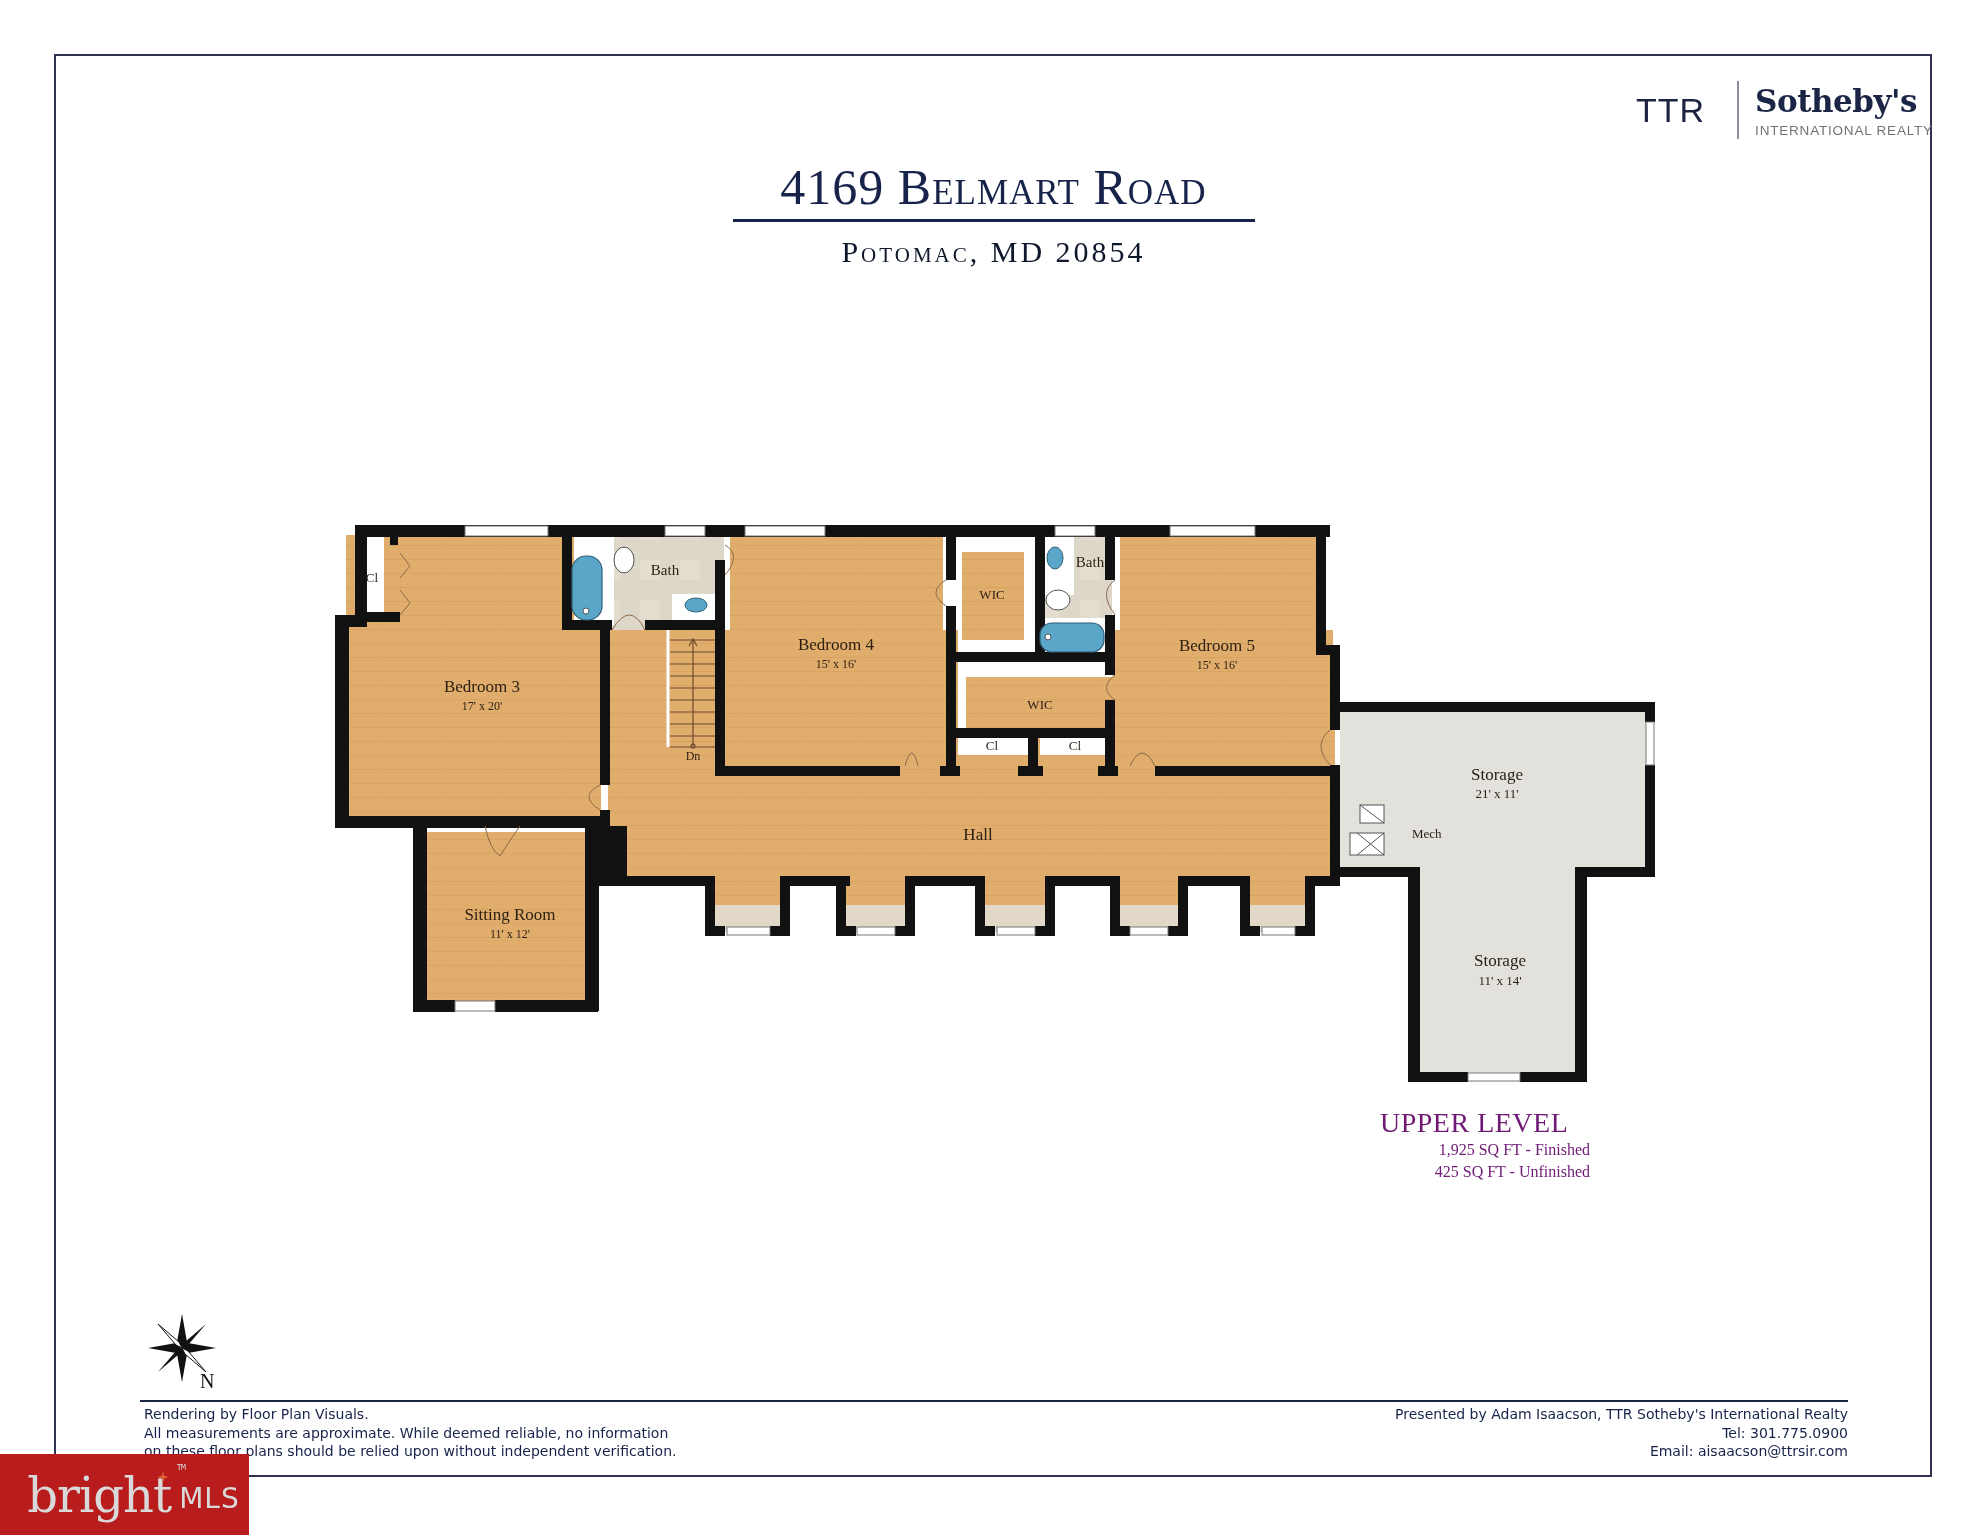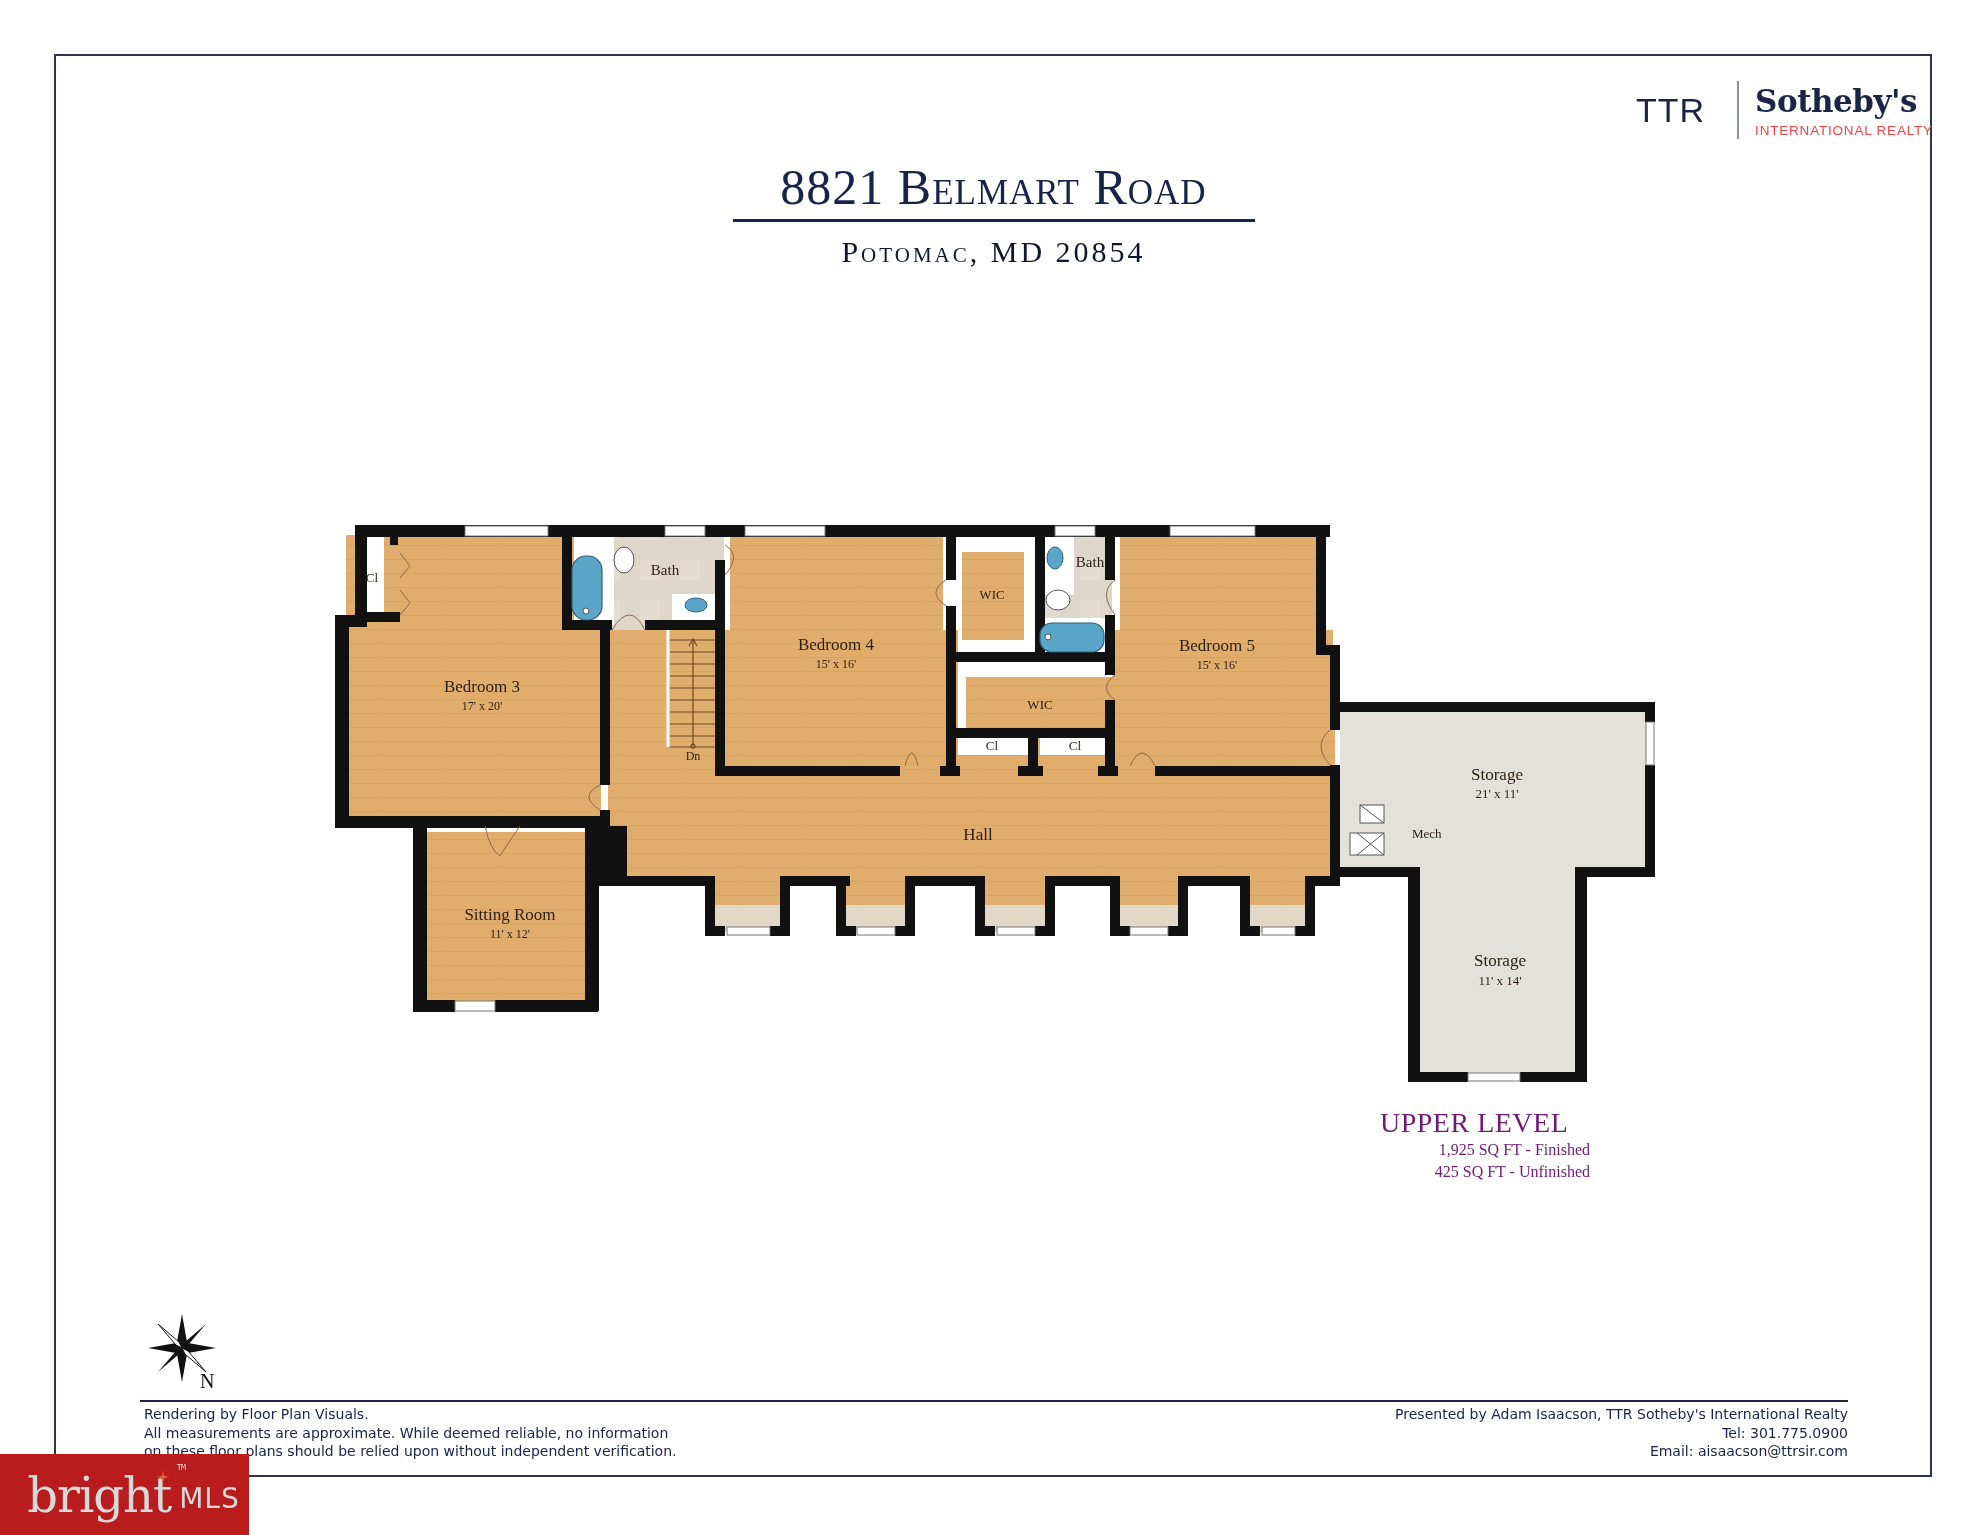--- a/index.html
+++ b/index.html
@@ -3,21 +3,21 @@
 <meta charset="utf-8">
 <style>
   html, body { margin: 0; padding: 0; background: #ffffff; }
   body { width: 1987px; height: 1535px; position: relative; overflow: hidden; font-family: "DejaVu Serif", serif; }
   .frame { position: absolute; left: 54px; top: 54px; width: 1878px; height: 1423px; border: 2px solid #2f3350; box-sizing: border-box; }
   .logo { position: absolute; left: 1636px; top: 80px; height: 60px; display: flex; align-items: center; }
   .logo-ttr { font-family: "Liberation Sans", sans-serif; font-size: 34px; color: #1b2340; letter-spacing: 1px; padding-right: 32px; }
   .logo-sep { width: 2px; height: 58px; background: #8b8f9f; margin-right: 16px; }
   .logo-right { display: flex; flex-direction: column; }
   .logo-soth { font-family: "DejaVu Serif", serif; font-weight: bold; font-size: 31px; color: #1b2545; line-height: 38px; letter-spacing: -0.5px; }
-  .logo-intl { font-family: "Liberation Sans", sans-serif; font-size: 13.5px; color: #ef4444; letter-spacing: 0.8px; margin-top: 3px; }
+  .logo-intl { font-family: "Liberation Sans", sans-serif; font-size: 13.5px; color: #737373; letter-spacing: 0.8px; margin-top: 3px; }
   .title { position: absolute; left: 0; width: 1987px; top: 158px; text-align: center; font-family: "Liberation Serif", serif; font-size: 50px; color: #17234a; font-variant: small-caps; letter-spacing: 1px; }
   .title-rule { position: absolute; left: 733px; top: 219px; width: 522px; height: 3px; background: #17234a; }
   .subtitle { position: absolute; left: 0; width: 1987px; top: 235px; text-align: center; font-family: "Liberation Serif", serif; font-size: 30px; color: #0f172a; font-variant: small-caps; letter-spacing: 3px; }
   .plan { position: absolute; left: 0; top: 0; }
   .level { position: absolute; left: 1380px; top: 1107px; width: 210px; text-align: right; font-family: "Liberation Serif", serif; color: #701a75; }
   .level-title { font-size: 28px; letter-spacing: 0.5px; text-align: left; }
   .level-line { font-size: 16px; line-height: 22px; }
   .compass { position: absolute; left: 146px; top: 1312px; }
   .footer-rule { position: absolute; left: 140px; top: 1400px; width: 1708px; height: 2px; background: #1b2545; }
   .footer-left { position: absolute; left: 144px; top: 1405px; font-family: "DejaVu Sans", sans-serif; font-size: 14px; line-height: 18.5px; color: #17234a; }
@@ -36,21 +36,21 @@
 
 <div class="logo">
   <span class="logo-ttr">TTR</span>
   <span class="logo-sep"></span>
   <span class="logo-right">
     <span class="logo-soth">Sotheby's</span>
     <span class="logo-intl">INTERNATIONAL REALTY</span>
   </span>
 </div>
 
-<div class="title">8821 Belmart Road</div>
+<div class="title">4169 Belmart Road</div>
 <div class="title-rule"></div>
 <div class="subtitle">Potomac, MD 20854</div>
 
 <svg class="plan" width="1987" height="1535" viewBox="0 0 1987 1535">
   <defs>
     <pattern id="wood" width="60" height="14" patternUnits="userSpaceOnUse">
       <rect width="60" height="14" fill="#e0ad6c"></rect>
       <line x1="0" y1="13.5" x2="60" y2="13.5" stroke="#d9a462" stroke-width="1"></line>
       <line x1="22" y1="0" x2="22" y2="14" stroke="#dba767" stroke-width="0.7"></line>
     </pattern>

